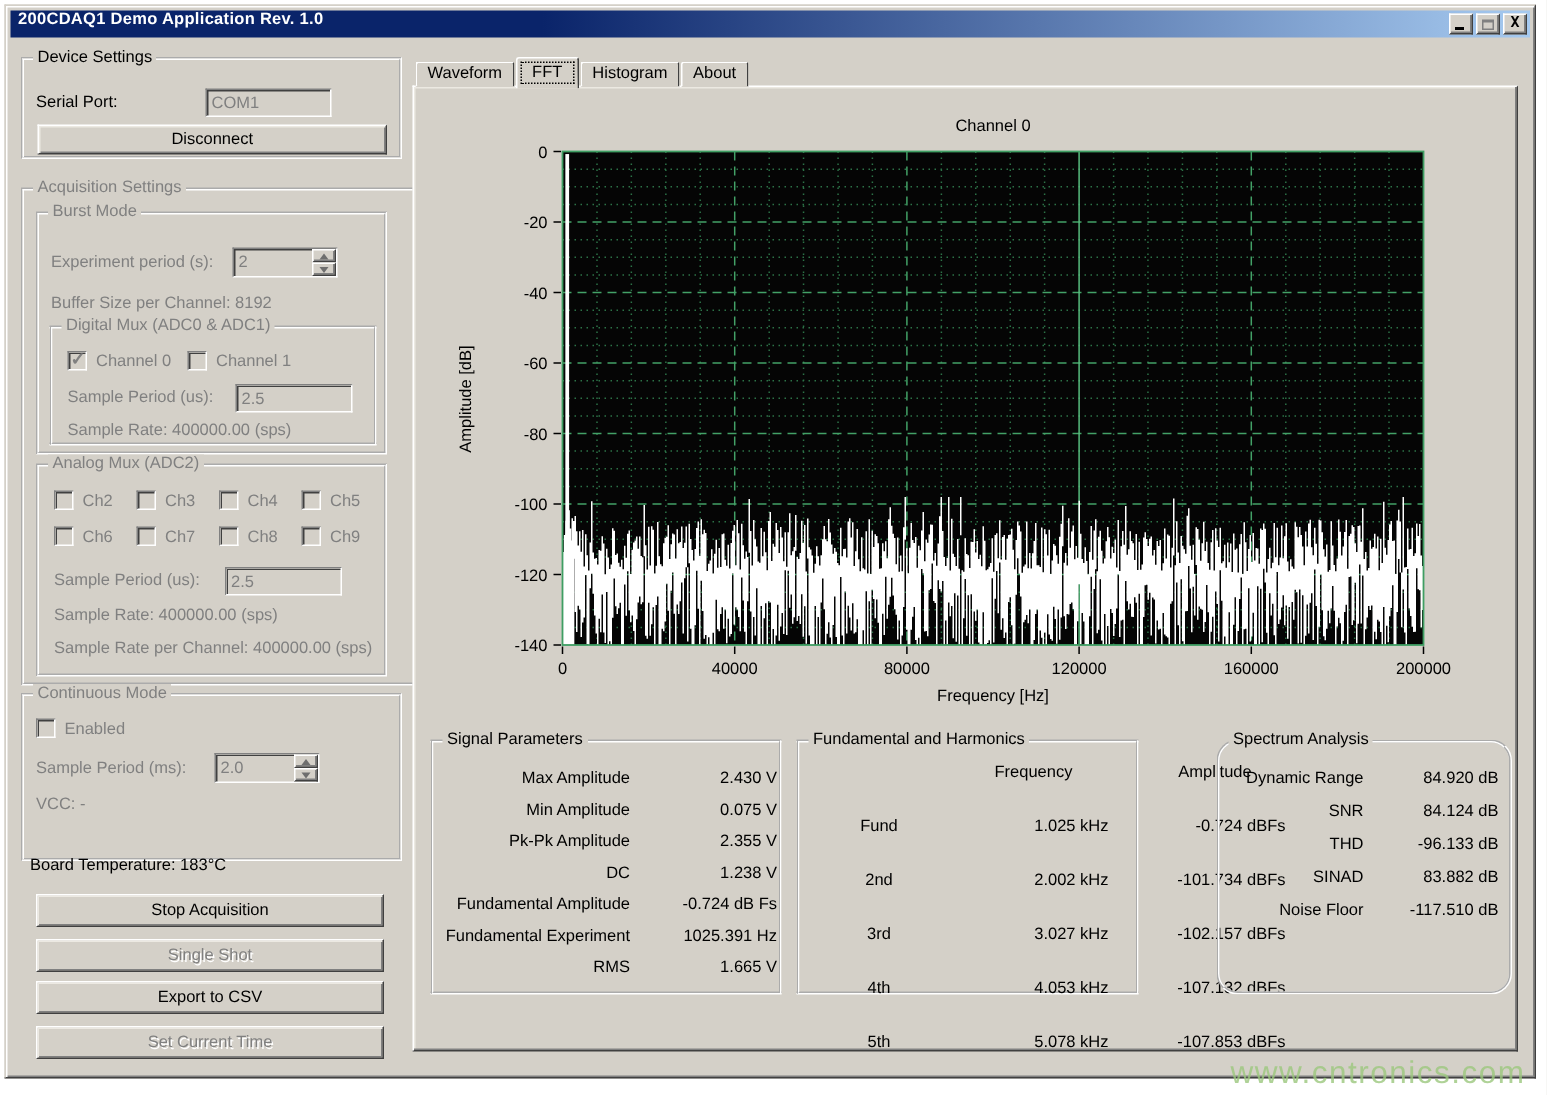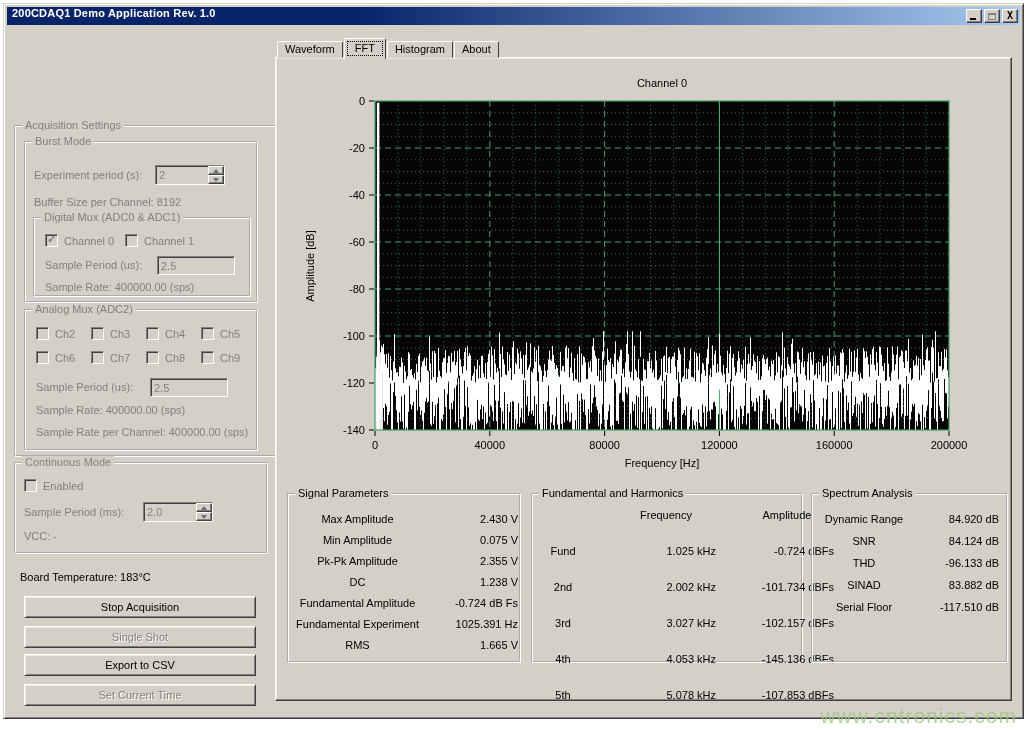--- a/index.html
+++ b/index.html
@@ -79,21 +79,21 @@
     outline:1px dotted #000; outline-offset:-4px; border-bottom:none;
   }
   .tab-panel {
     position:absolute; left:271px; top:53px; width:737px; height:644px; background:#d4d0c8;
     border:1px solid; border-color:#ffffff #404040 #404040 #ffffff;
     box-shadow: inset -1px -1px 0 #808080, inset 1px 1px 0 #ece9e2;
   }
 
   
   .t-grid { position:absolute; display:grid; font-size:11px; row-gap:9px; }
-  .t-label { text-align:center; }
+  .t-label { text-align:right; }
   .t-value { text-align:right; }
   .t-name  { text-align:center; }
   .t-h { text-align:center; }
 
   .watermark {
     position:absolute; right:14px; bottom:2px; font-size:21px; letter-spacing:1px;
     color:#9cc87e; opacity:0.8; z-index:9; font-family:"Liberation Sans", sans-serif;
   }
   svg text { font-family:"Liberation Sans", sans-serif; font-size:11px; fill:#000; }
 </style>
@@ -111,20 +111,28 @@
           </div>
         <div class="cap-btn">
             <span class="glyph-max"></span>
           </div>
         <div class="cap-btn">
             <span class="glyph-close">X</span>
           </div>
       </div>
     </div>
 
+    <div class="group" style="left:10px; top:34px; width:254px; height:68px;">
+      <span class="legend blk">Device Settings</span>
+      <span class="lbl blk" style="left:8px; top:22px;">Serial Port:</span>
+      <input class="tb" style="left: 121px; top: 19px; width: 84px;" readonly="" value="COM1">
+      <div class="btn" style="left:9px; top:43px; width:233px; height:20px;">
+          <span>Disconnect</span>
+        </div>
+    </div>
 
     <div class="group" style="left:10px; top:121px; width:274px; height:332px;">
       <span class="legend dis">Acquisition Settings</span>
 
       <div class="group" style="left:8px; top:14px; width:234px; height:162px;">
         <span class="legend dis">Burst Mode</span>
         <span class="lbl dis" style="left:8px; top:26px;">Experiment period (s):</span>
         <div style="position:absolute; left:129px; top:22px; width:70px; height:20px;">
           <input class="tb" style="left: 0px; top: 0px; width: 70px; height: 20px;" readonly="" value="2">
           <div class="spin">
@@ -192,21 +200,21 @@
               <span class="dis">Ch9</span>
             </div>
           </div>
         <span class="lbl dis" style="left:10px; top:70px;">Sample Period (us):</span>
         <input class="tb" style="left: 124px; top: 67px; width: 78px;" readonly="" value="2.5">
         <span class="lbl dis" style="left:10px; top:93px;">Sample Rate: 400000.00 (sps)</span>
         <span class="lbl dis" style="left:10px; top:115px;">Sample Rate per Channel: 400000.00 (sps)</span>
       </div>
     </div>
 
-    <div class="group" style="left:10px; top:458px; width:254px; height:92px;">
+    <div class="group" style="left:10px; top:458px; width:254px; height:112px;">
       <span class="legend dis">Continuous Mode</span>
       <div class="cb-item" style="left:8px; top:15px;">
         <span class="cb"></span>
         <span class="dis">Enabled</span>
       </div>
       <span class="lbl dis" style="left:8px; top:42px;">Sample Period (ms):</span>
       <div style="position:absolute; left:127px; top:38px; width:70px; height:20px;">
         <input class="tb" style="left: 0px; top: 0px; width: 70px; height: 20px;" readonly="" value="2.0">
         <div class="spin">
           <div class="spin-btn">
@@ -287,57 +295,57 @@
             <div class="t-label">Fundamental Amplitude</div>
             <div class="t-value">-0.724 dB Fs</div>
             <div class="t-label">Fundamental Experiment</div>
             <div class="t-value">1025.391 Hz</div>
             <div class="t-label">RMS</div>
             <div class="t-value">1.665 V</div>
           </div>
       </div>
 
       
-      <div class="group" style="left:255px; top:435px; width:272px; height:170px;">
+      <div class="group" style="left:255px; top:435px; width:228px; height:170px;">
         <span class="legend blk">Fundamental and Harmonics</span>
-        <div class="t-grid" style="left:1px; top:14px; grid-template-columns:58px 100px 94px; column-gap:4px;gap:24px;">
+        <div class="t-grid" style="left:24px; top:14px; grid-template-columns:58px 100px 94px; column-gap:4px;gap:24px;">
             <div class="t-h"></div>
             <div class="t-h">Frequency</div>
             <div class="t-h">Amplitude</div>
             <div class="t-name">Fund</div>
             <div class="t-value">1.025  kHz</div>
             <div class="t-value">-0.724  dBFs</div>
             <div class="t-name">2nd</div>
             <div class="t-value">2.002  kHz</div>
             <div class="t-value">-101.734  dBFs</div>
             <div class="t-name">3rd</div>
             <div class="t-value">3.027  kHz</div>
             <div class="t-value">-102.157  dBFs</div>
             <div class="t-name">4th</div>
             <div class="t-value">4.053  kHz</div>
-            <div class="t-value">-145.136  dBFs</div>
+            <div class="t-value">-107.132  dBFs</div>
             <div class="t-name">5th</div>
             <div class="t-value">5.078  kHz</div>
             <div class="t-value">-107.853  dBFs</div>
           </div>
       </div>
 
       
-      <div class="group" style="left:535px; top:435px; width:197px; height:170px;">
+      <div class="group" style="left:535px; top:435px; width:197px; height:170px;border-radius:14px;">
         <span class="legend blk">Spectrum Analysis</span>
         <div class="t-grid" style="left:6px; top:18px; grid-template-columns:90px 86px; column-gap:4px; row-gap:10px;">
             <div class="t-label">Dynamic Range</div>
             <div class="t-value">84.920  dB</div>
             <div class="t-label">SNR</div>
             <div class="t-value">84.124  dB</div>
             <div class="t-label">THD</div>
             <div class="t-value">-96.133  dB</div>
             <div class="t-label">SINAD</div>
             <div class="t-value">83.882  dB</div>
-            <div class="t-label">Serial Floor</div>
+            <div class="t-label">Noise Floor</div>
             <div class="t-value">-117.510  dB</div>
           </div>
       </div>
 
     </div>
   </div>
 
   <div class="watermark">www.cntronics.com</div>
 </div>
 

